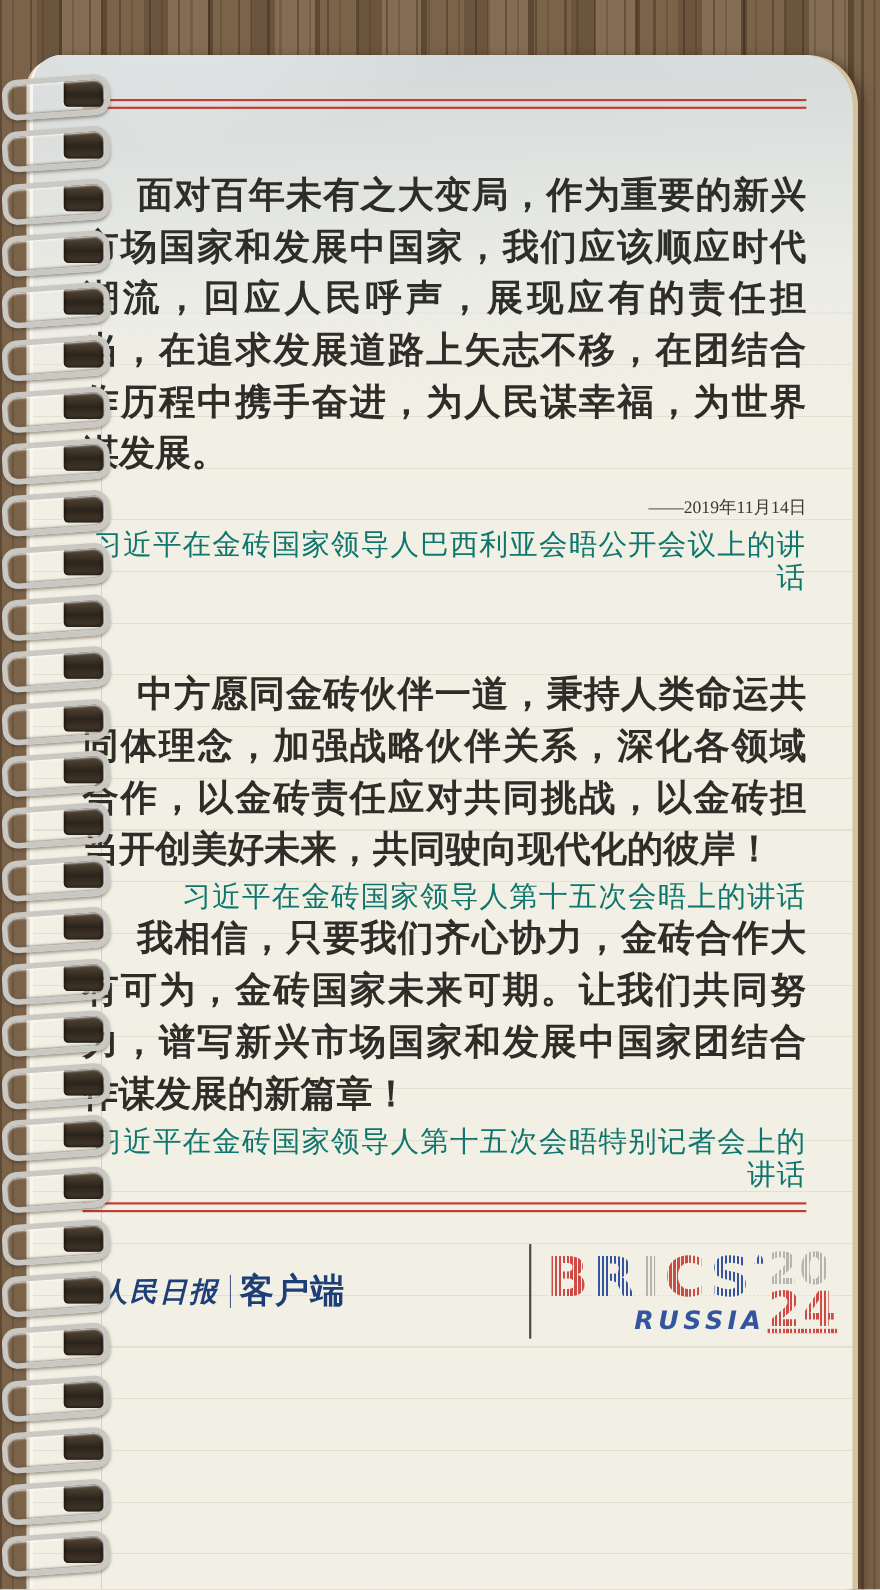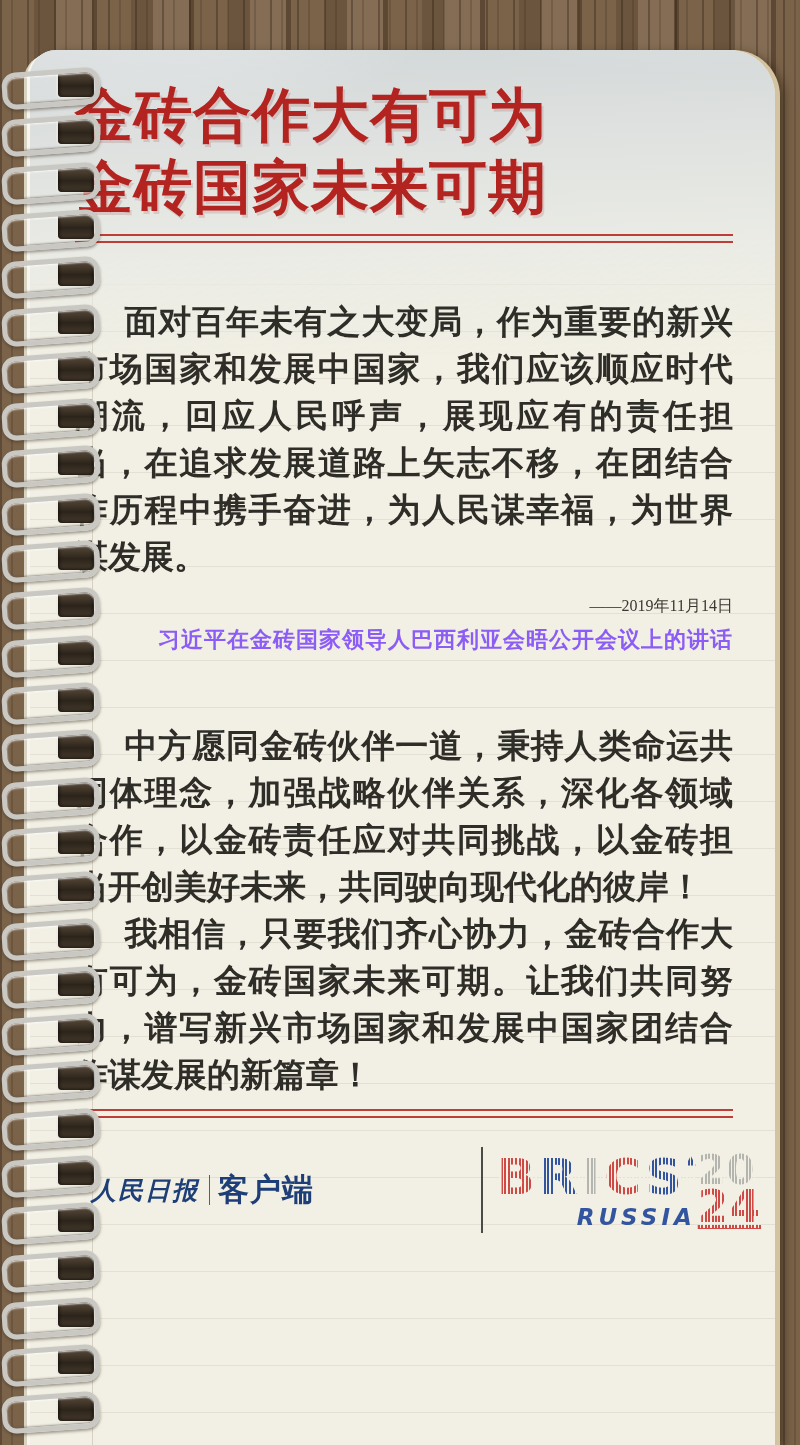--- a/index.html
+++ b/index.html
@@ -44,21 +44,21 @@
   .double-rule.bottom{margin-top:10px;}
 
   
   .quote{margin:0;}
   .quote-text{margin:0;font-size:33px;line-height:47px;font-weight:700;color:var(--body-ink,#2f2d28);
     text-align:justify;text-indent:1.5em;letter-spacing:0;}
   .q1{margin-top:56px;}
   .q2{margin-top:68px;}
   .q3{}
   .quote-date{margin-top:10px;font-size:16px;line-height:30px;color:#3a3832;text-align:right;font-weight:400;}
-  .quote-source{margin-top:4px;font-size:22px;line-height:30px;color:#8b5cf6;text-align:right;font-weight:700;letter-spacing:1px;}
+  .quote-source{margin-top:4px;font-size:26px;line-height:30px;color:#0f766e;text-align:right;font-weight:400;letter-spacing:1px;}
 
   
   .footer{display:flex;justify-content:space-between;align-items:center;margin:26px -28px 0 16px;height:92px;}
   .publisher{display:flex;align-items:center;color:var(--pub-blue,#1d3e77);}
   .pub-script{font-size:25px;font-style:italic;font-weight:700;letter-spacing:2px;
     font-family:"DejaVu Serif","Liberation Serif",serif;}
   .pub-sep{width:1px;height:30px;background:var(--pub-blue,#1d3e77);margin:0 8px 0 10px;opacity:.8;}
   .pub-client{font-size:31px;font-weight:700;letter-spacing:1px;font-family:"Liberation Sans","DejaVu Sans",sans-serif;}
 
   .brics{display:flex;align-items:center;font-family:"DejaVu Sans","Liberation Sans",sans-serif;}
@@ -90,39 +90,37 @@
 </head>
 <body>
 
 <div class="canvas">
   <div class="wood"></div>
 
   <div class="page">
     <div class="sheen"></div>
     <div class="content">
 
-      <h1 class="title">
-        <span>金砖合作大有可为</span>
-        <span>金砖国家未来可期</span>
-      </h1>
 
       <div class="double-rule top"></div>
 
       <figure class="quote q1">
         <blockquote class="quote-text">面对百年未有之大变局，作为重要的新兴市场国家和发展中国家，我们应该顺应时代潮流，回应人民呼声，展现应有的责任担当，在追求发展道路上矢志不移，在团结合作历程中携手奋进，为人民谋幸福，为世界谋发展。</blockquote>
         <div class="quote-date">——2019年11月14日</div>
         <div class="quote-source">习近平在金砖国家领导人巴西利亚会晤公开会议上的讲话</div>
       </figure>
 
       <figure class="quote q2">
         <blockquote class="quote-text">中方愿同金砖伙伴一道，秉持人类命运共同体理念，加强战略伙伴关系，深化各领域合作，以金砖责任应对共同挑战，以金砖担当开创美好未来，共同驶向现代化的彼岸！</blockquote>
+        <div class="quote-source">习近平在金砖国家领导人第十五次会晤上的讲话</div>
       </figure>
 
       <figure class="quote q3">
         <blockquote class="quote-text">我相信，只要我们齐心协力，金砖合作大有可为，金砖国家未来可期。让我们共同努力，谱写新兴市场国家和发展中国家团结合作谋发展的新篇章！</blockquote>
+        <div class="quote-source">习近平在金砖国家领导人第十五次会晤特别记者会上的讲话</div>
       </figure>
 
       <div class="double-rule bottom"></div>
 
       <div class="footer">
         <div class="publisher">
           <span class="pub-script">人民日报</span>
           <span class="pub-sep"></span>
           <span class="pub-client">客户端</span>
         </div>

